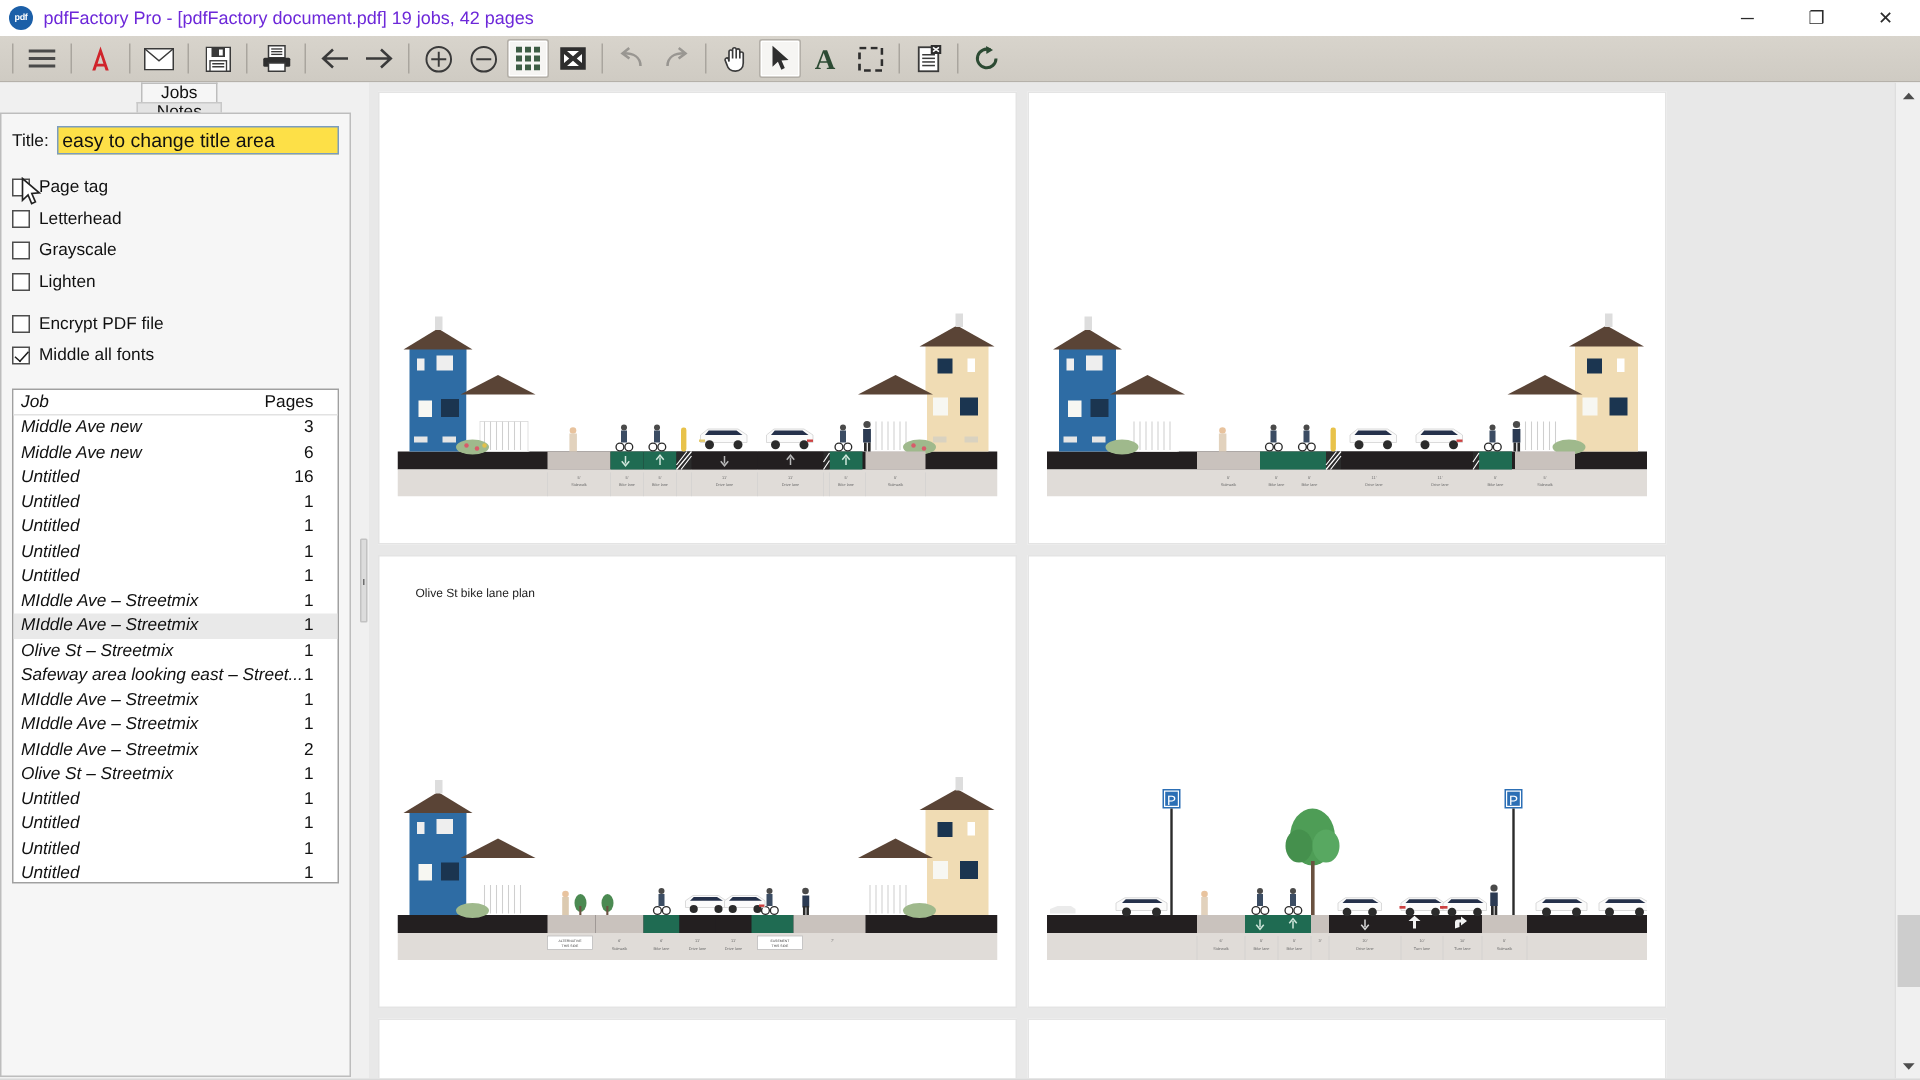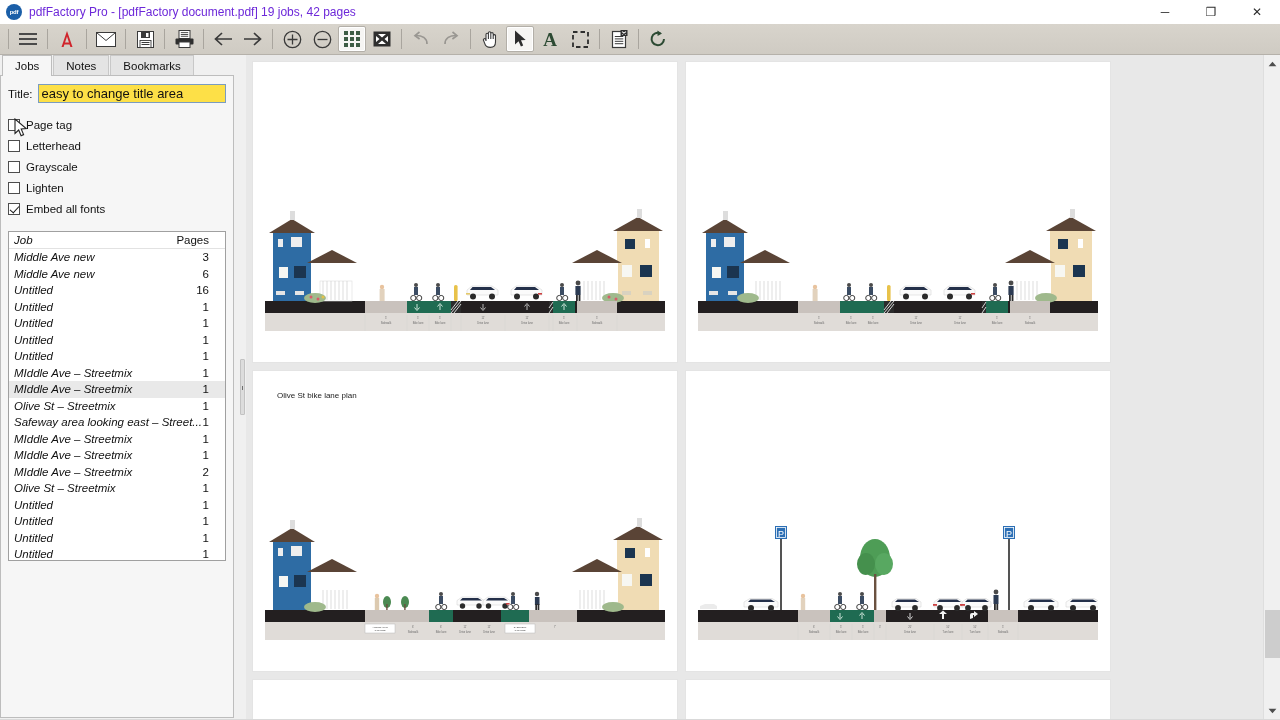--- a/index.html
+++ b/index.html
@@ -77,23 +77,24 @@
 
   
   .sidebar {
     width: 238px; height: 664px;
     background: #f0f0f0;
     position: relative;
     display: flex; flex-direction: column;
   }
   .tabstrip {
     height: 21px;
-    display: flex; align-items: flex-start;
+    display: flex; align-items: center;
     padding-left: 2px;
     position: relative;
+    flex-direction: column;
   }
   .tab {
     height: 20px;
     padding: 0 12px;
     font-size: 11.5px; color: #111;
     display: flex; align-items: center;
     background: #e4e4e4;
     border: 1px solid #c8c8c8;
     border-bottom: none;
     margin-right: 1px;
@@ -469,23 +470,27 @@
         <span class="chk-label">Letterhead</span>
       </div>
       <div class="chk-row">
         <span class="chkbox"></span>
         <span class="chk-label">Grayscale</span>
       </div>
       <div class="chk-row">
         <span class="chkbox"></span>
         <span class="chk-label">Lighten</span>
       </div>
+      <div class="chk-row gap">
+        <span class="chkbox"></span>
+        <span class="chk-label">Encrypt PDF file</span>
+      </div>
       <div class="chk-row">
         <span class="chkbox checked"></span>
-        <span class="chk-label">Embed all fonts</span>
+        <span class="chk-label">Middle all fonts</span>
       </div>
 
       <div class="joblist">
         <div class="joblist-head">
           <div class="col-job">Job</div>
           <div class="col-pages">Pages</div>
         </div>
         <div id="job-rows">
             <div class="jobrow">
               <div class="col-job">Middle Ave new</div>

